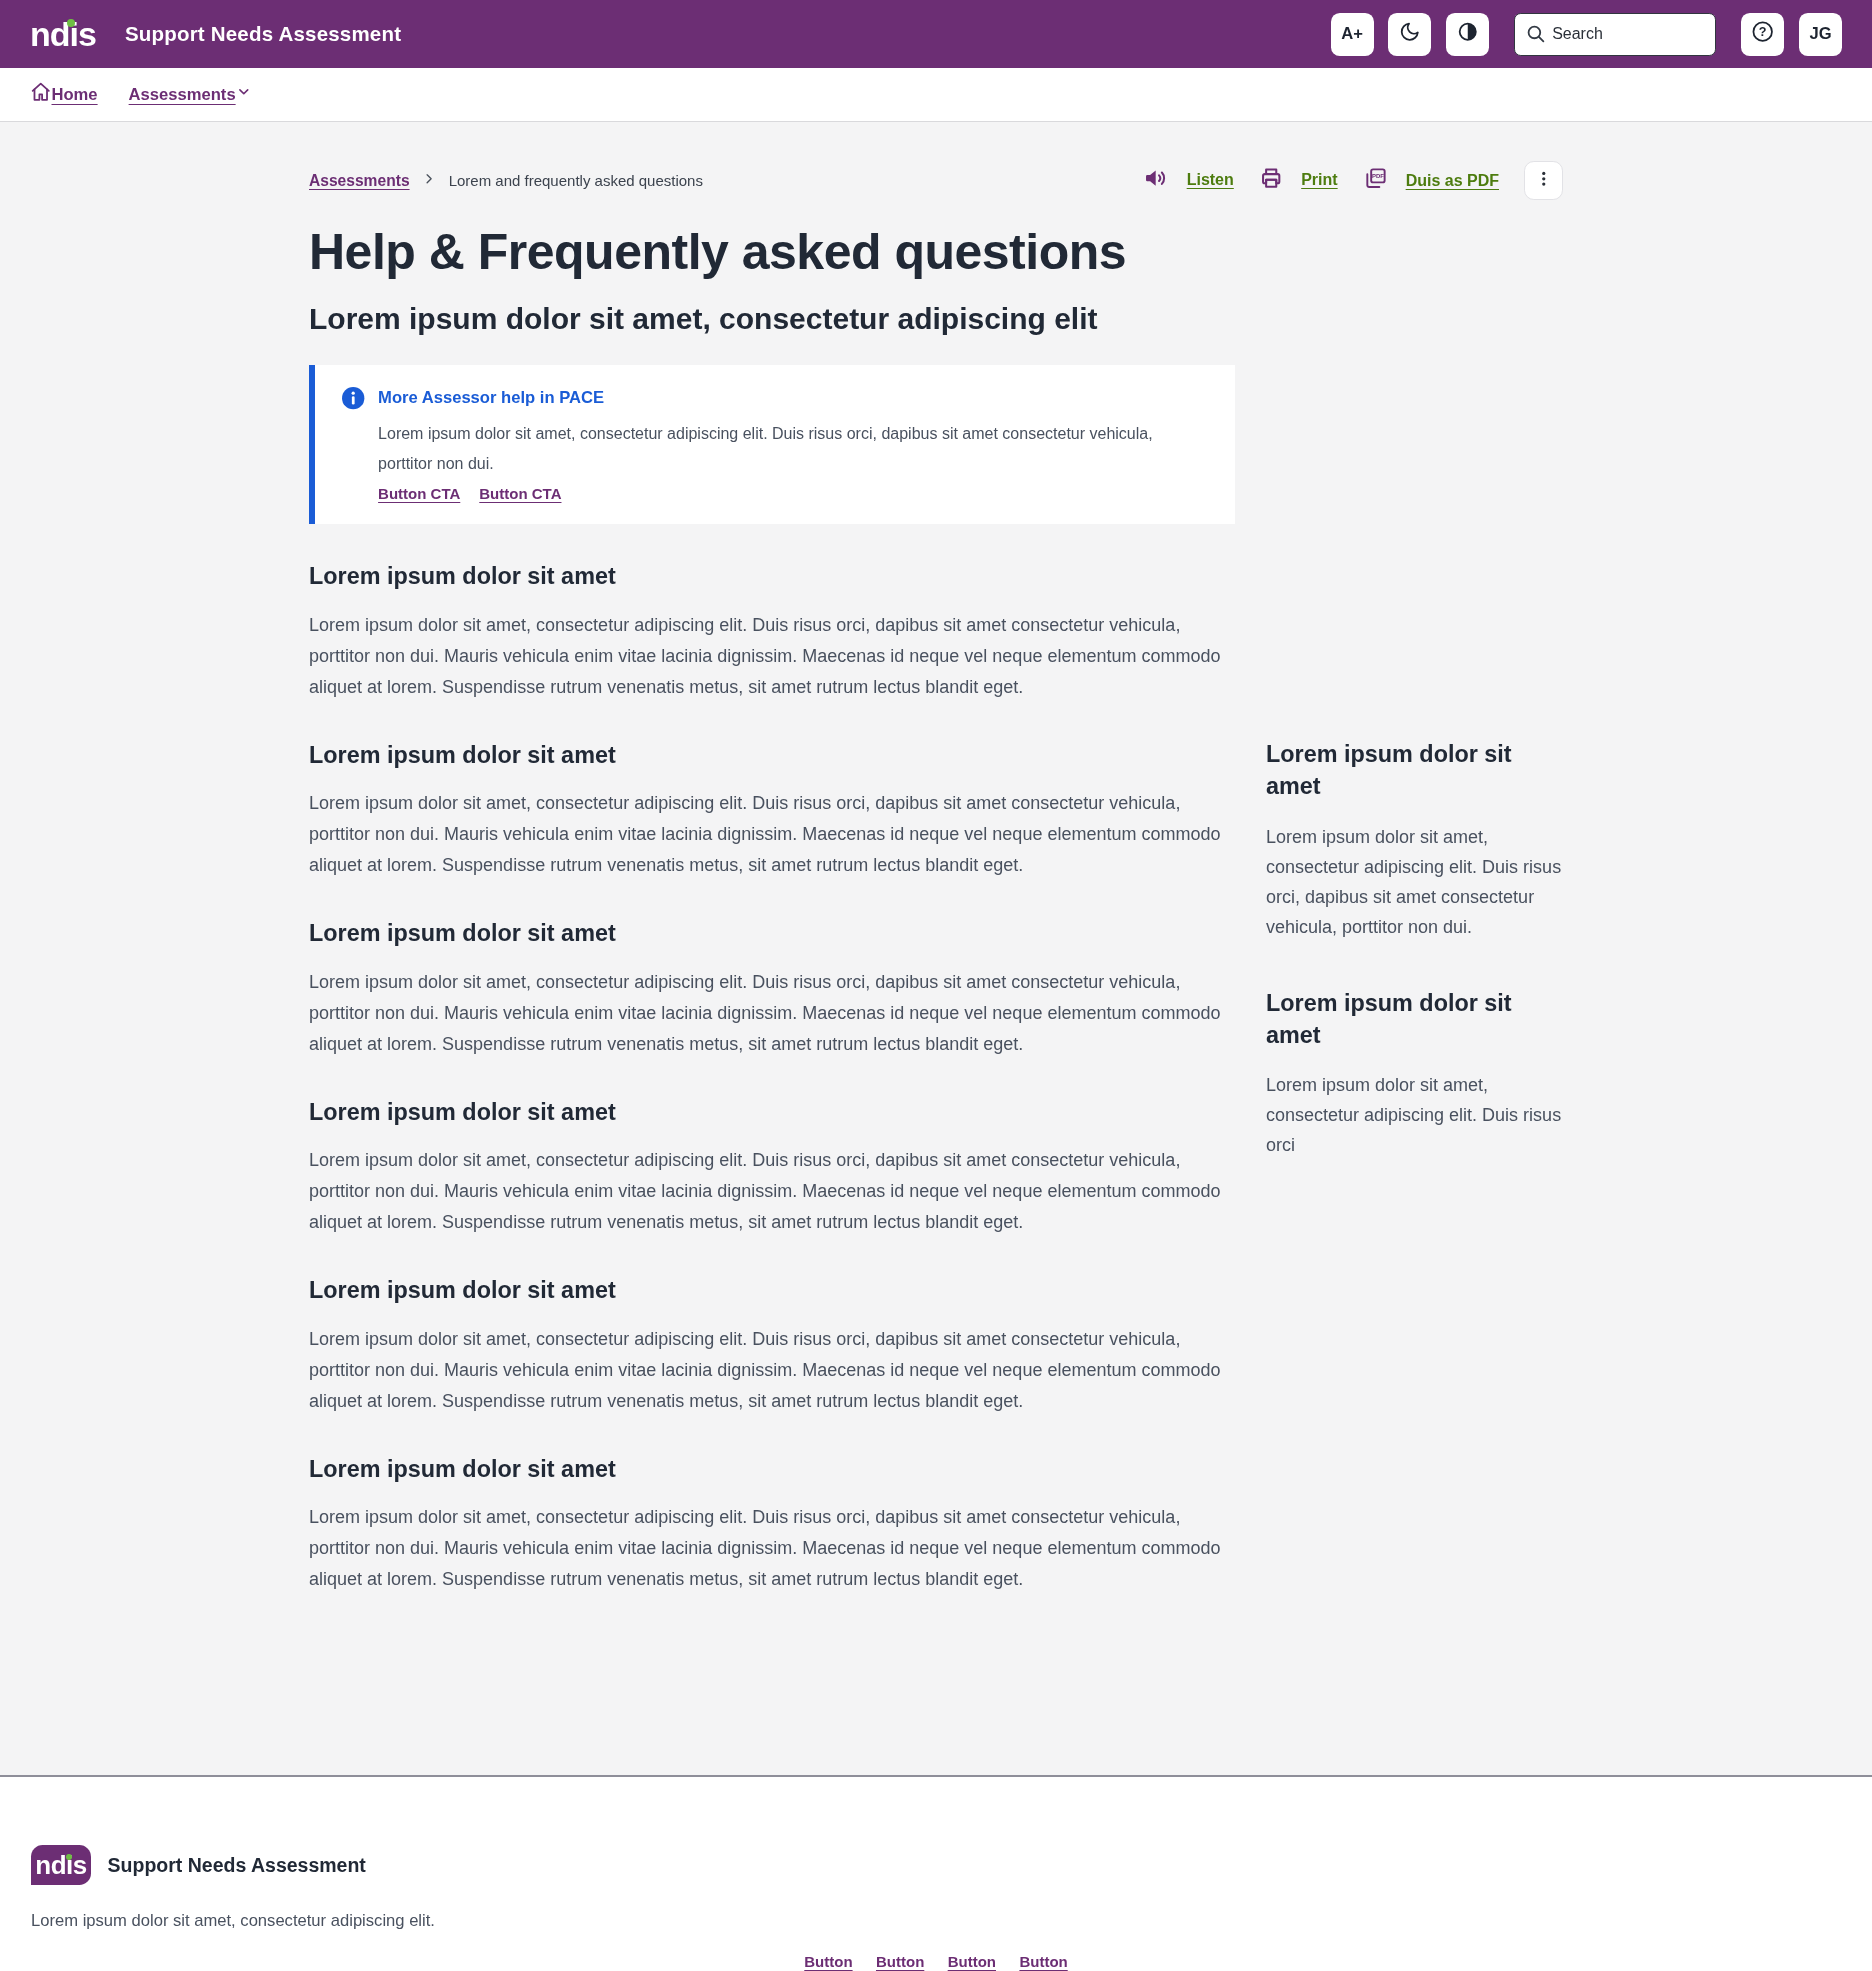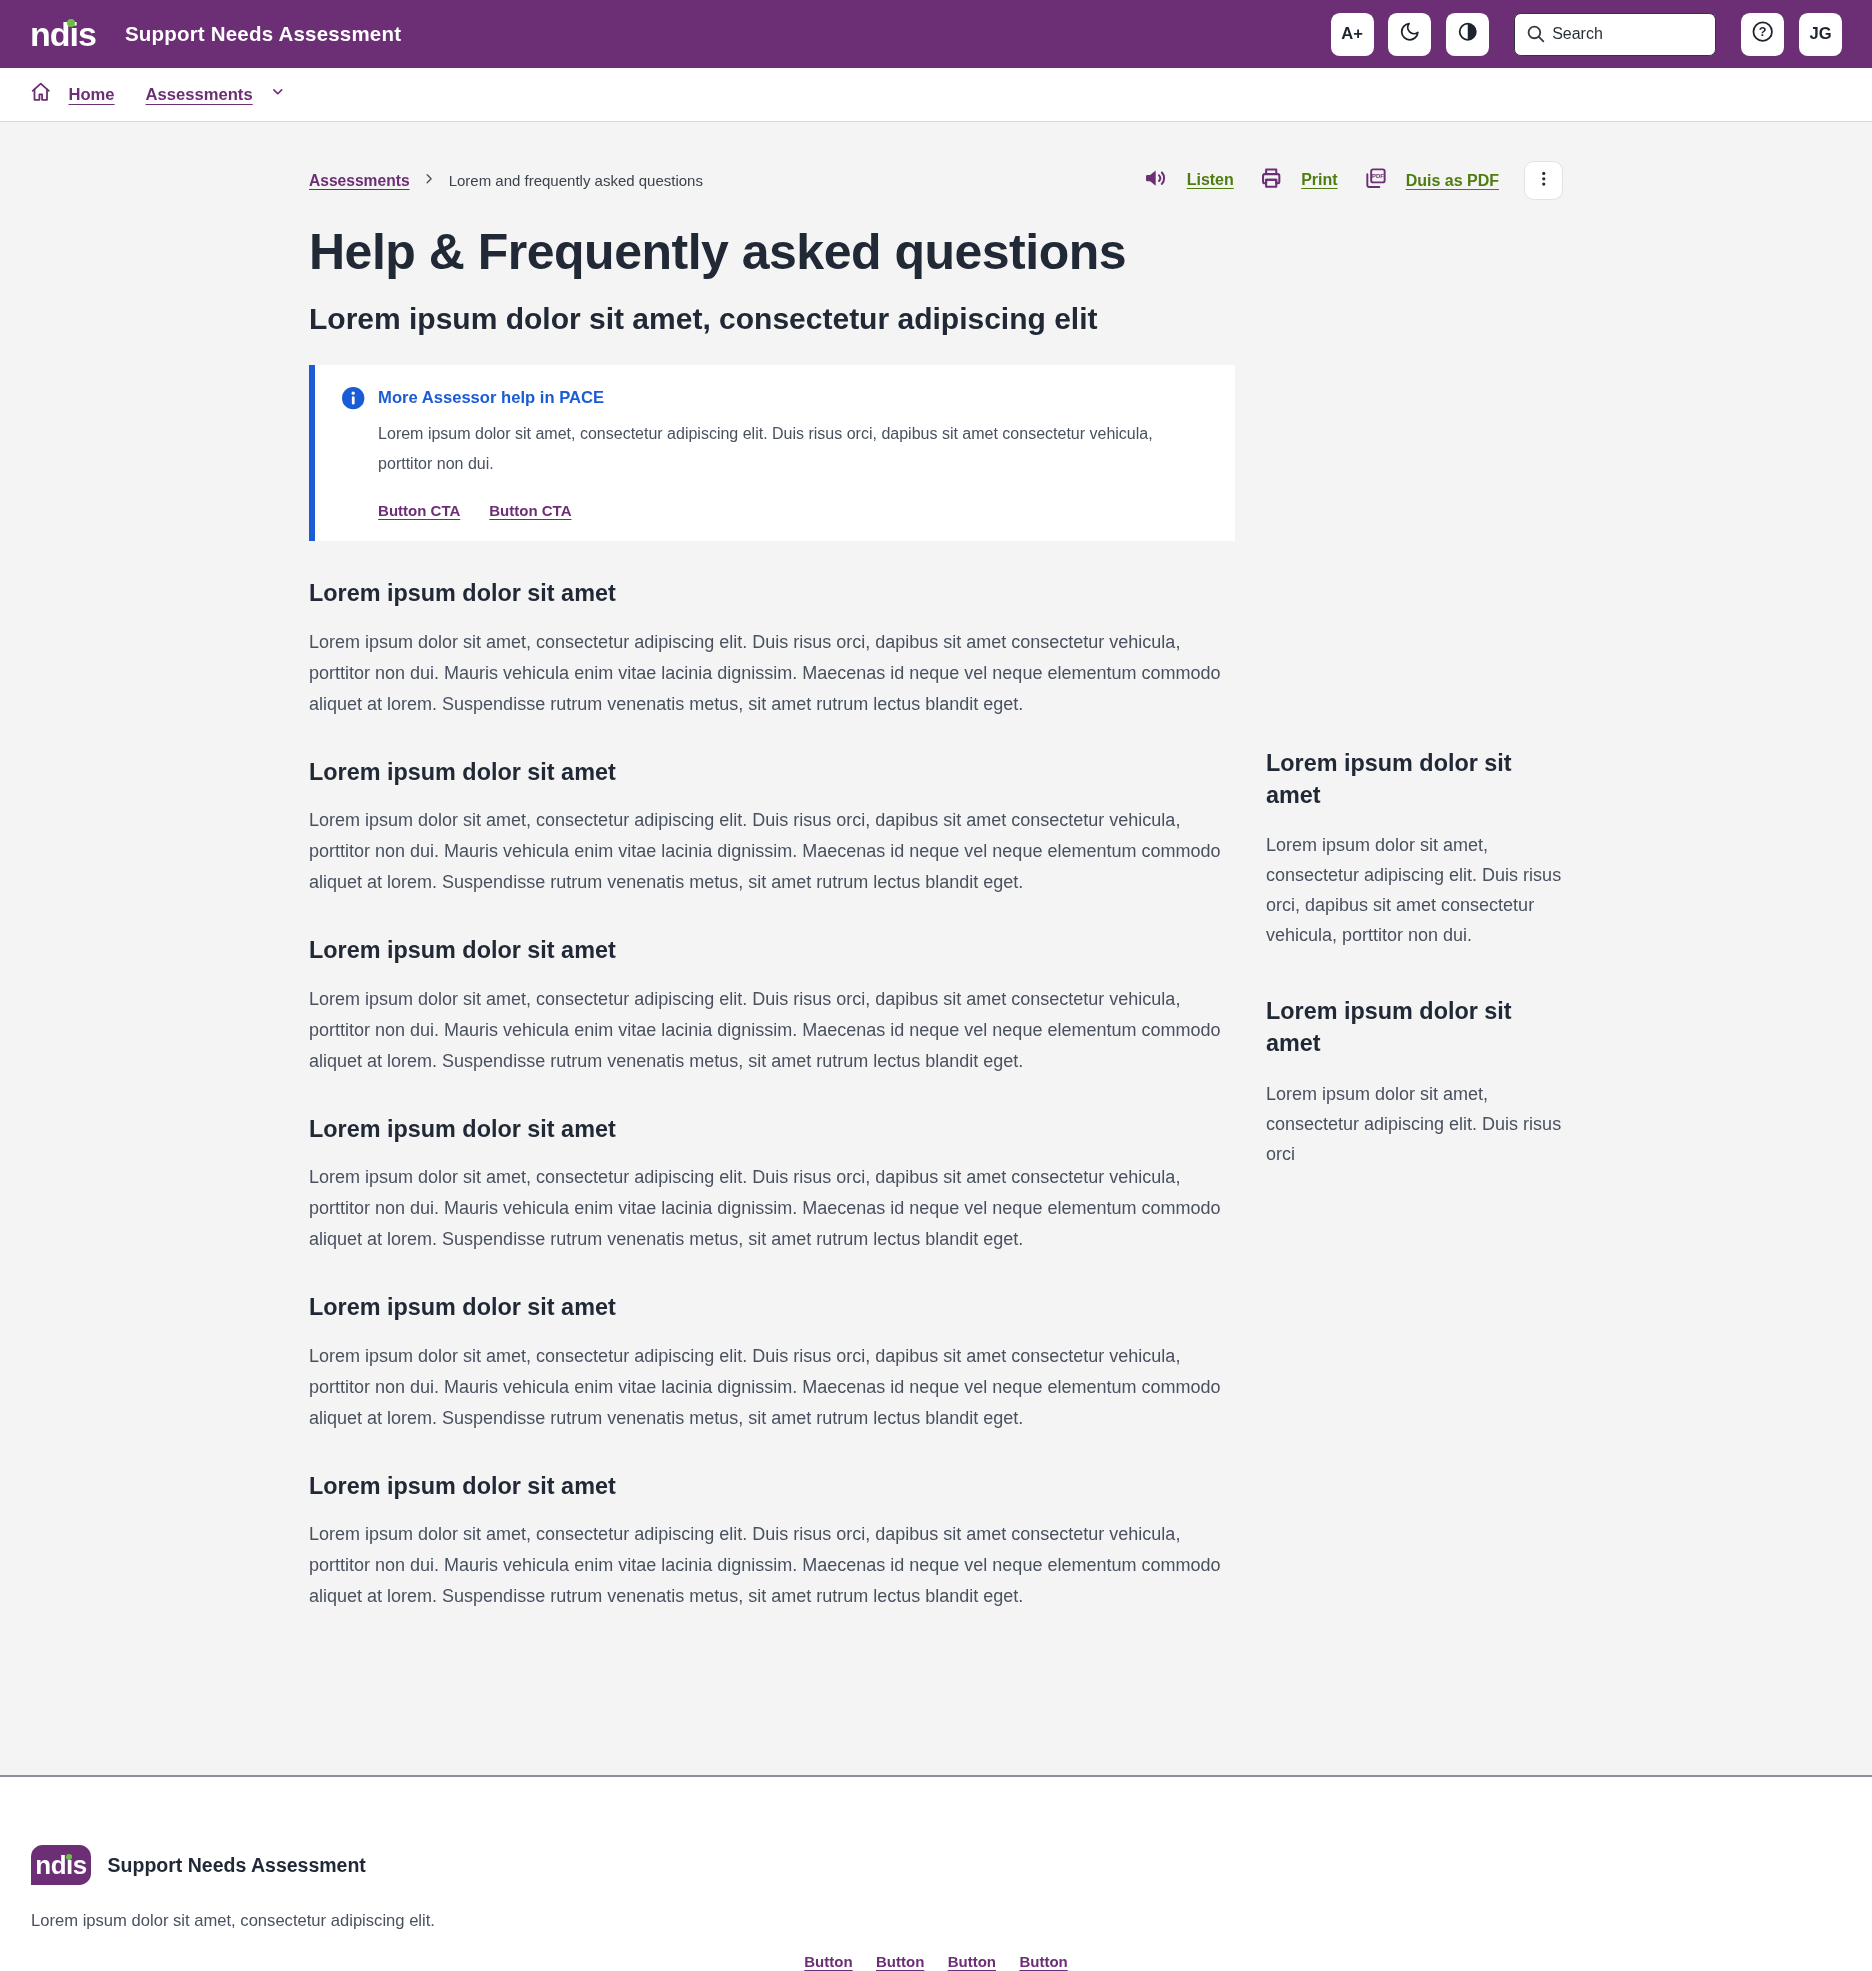--- a/index.html
+++ b/index.html
@@ -40,21 +40,21 @@
   }
   .search-input::placeholder { color:#2a3038; opacity:1; }
   .search-icon { position:absolute; left:10.7px; top:10.7px; pointer-events:none; }
 
   
   .subnav {
     height:54px; background:#fff; border-bottom:1px solid #d9d9dc;
     display:flex; align-items:center; padding:0 30px;
   }
   .subnav-link {
-    display:flex; align-items:center; gap:17px;
+    display:flex; align-items:center; gap:0;
     color:#6C2E74; font-size:16.6px; font-weight:700;
   }
   .subnav-link .lbl { text-decoration:underline; text-underline-offset:3.9px; }
   .subnav-link + .subnav-link { margin-left:31px; }
 
   
   .main { background:#F4F4F5; height:1653px; padding-top:39px; }
   .container { width:1254px; margin:0 auto; }
 
   .topbar { display:flex; justify-content:space-between; align-items:center; height:39px; }
@@ -88,21 +88,21 @@
   .intro-heading { font-size:30px; font-weight:700; color:#212936; margin:0; line-height:1.15; }
 
   .callout {
     background:#fff; border-left:6.8px solid #1A5CD6;
     margin-top:29px; padding:20.5px 27px 22.4px 26px;
     display:flex; gap:12.7px;
   }
   .callout-icon { flex:none; margin-top:0; }
   .callout-title { color:#1A5CD6; font-size:16.6px; font-weight:700; padding-top:2.9px; }
   .callout-body { font-size:16px; line-height:30px; color:#49515f; margin-top:10.7px; }
-  .callout-links { display:flex; gap:29px; margin-top:23px; }
+  .callout-links { display:flex; gap:19px; margin-top:6px; }
   .callout-link { color:#6C2E74; font-size:15px; font-weight:700; text-decoration:underline; text-underline-offset:2.9px; }
 
   .section h3 { font-size:23.4px; font-weight:700; color:#212936; margin:39px 0 0; }
   .section p { font-size:18px; line-height:31px; color:#49515f; margin:19.5px 0 0; }
 
   .side-item h4 { font-size:23.4px; font-weight:700; color:#212936; margin:0 0 19.5px; line-height:32px; }
   .side-item p { font-size:18px; line-height:30px; color:#49515f; margin:0; }
   .side-item + .side-item { margin-top:45px; }
 
   

